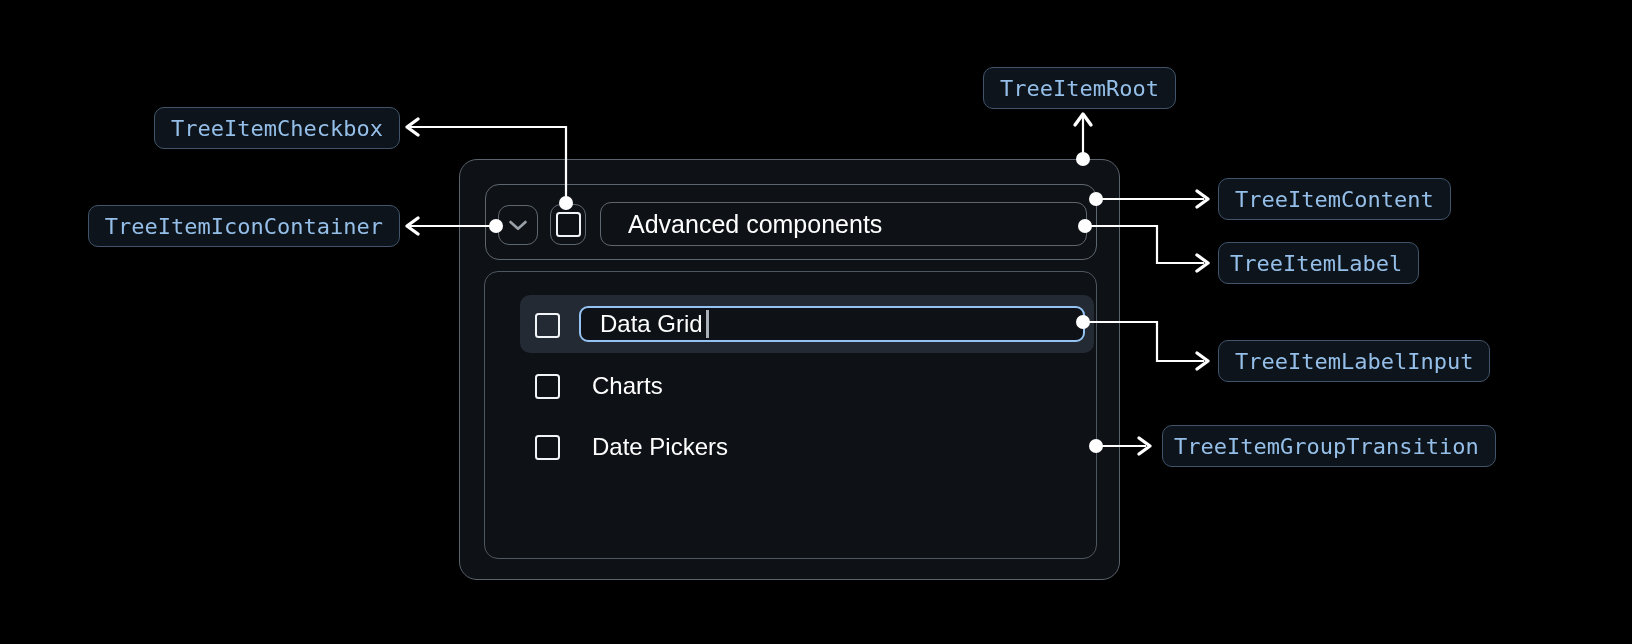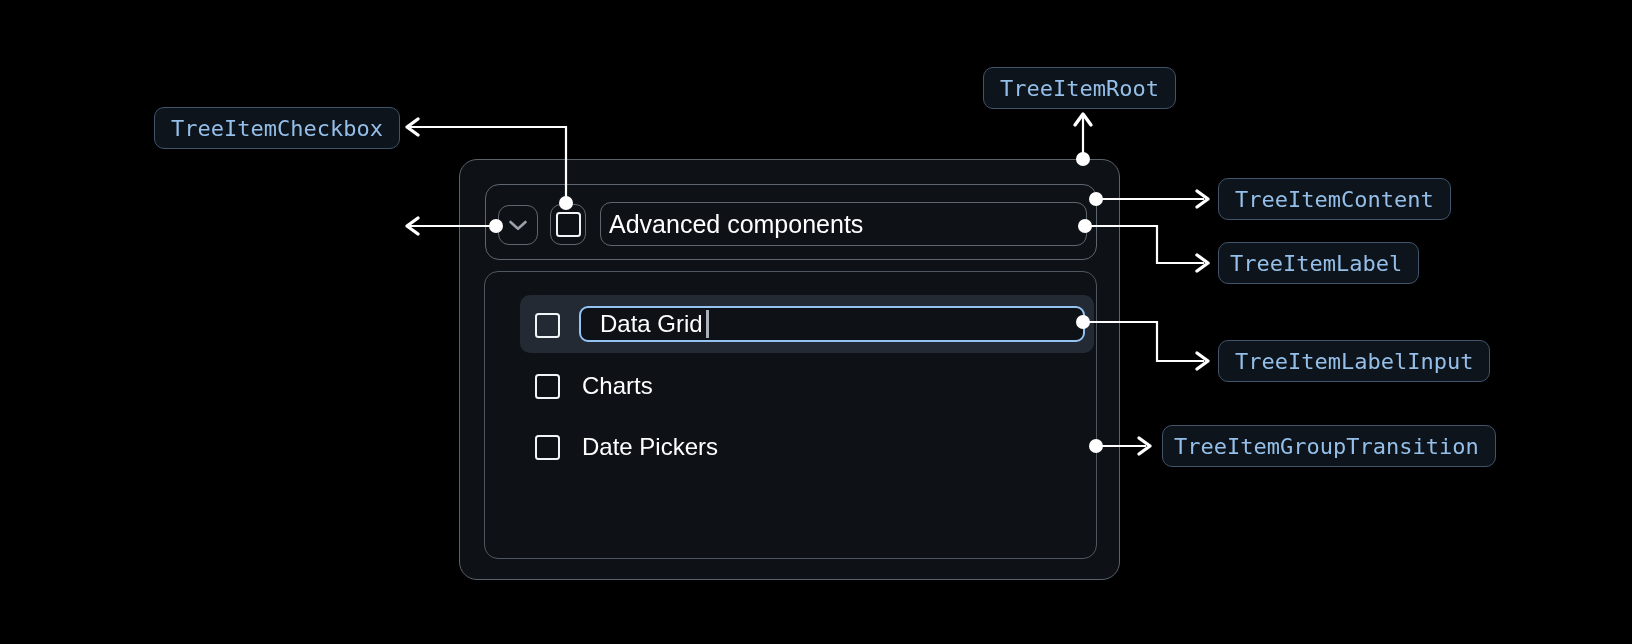--- a/index.html
+++ b/index.html
@@ -11,31 +11,31 @@
          background:#0e1217;border:1.5px solid #5a626c;border-radius:18px;}
   .content{position:absolute;left:25px;top:24px;width:612px;height:76px;box-sizing:border-box;
            border:1.5px solid #5e666f;border-radius:14px;}
   .icon-btn{position:absolute;left:12px;top:20px;width:40px;height:40px;box-sizing:border-box;
             border:1.5px solid #5e666f;border-radius:11px;display:flex;align-items:center;justify-content:center;cursor:pointer;}
   .cb-wrap{position:absolute;left:64px;top:19px;width:36px;height:41px;box-sizing:border-box;
            border:1.5px solid #5e666f;border-radius:11px;display:flex;align-items:center;justify-content:center;cursor:pointer;}
   .cb{width:21px;height:21px;box-sizing:content-box;border:2.5px solid #f2f5f8;border-radius:3.5px;background:transparent;}
   .label-box{position:absolute;left:114px;top:17px;width:487px;height:44px;box-sizing:border-box;
              border:1.5px solid #5e666f;border-radius:11px;display:flex;align-items:center;
-             padding-left:8px;font-size:25px;color:#fff;}
+             padding-left:27px;font-size:25px;color:#fff;}
   .group{position:absolute;left:24px;top:111px;width:613px;height:288px;box-sizing:border-box;
          border:1.5px solid #4e565f;border-radius:14px;}
   .row-editing{position:absolute;left:35px;top:23px;width:574px;height:58px;
                background:#232a34;border-radius:10px;}
   .row-editing .cb{position:absolute;left:15px;top:18px;}
   .edit-input{position:absolute;left:59px;top:11px;width:506px;height:36px;box-sizing:border-box;
               border:2px solid #94c2f2;border-radius:9px;background:#0e1217;
               display:flex;align-items:center;padding-left:19px;font-size:24px;color:#fff;cursor:text;}
   .caret{display:inline-block;width:3px;height:28px;background:#a9b0b8;margin-left:3px;}
-  .row{position:absolute;left:50px;height:28px;display:flex;align-items:center;gap:22px;cursor:pointer;}
+  .row{position:absolute;left:50px;height:28px;display:flex;align-items:center;gap:32px;cursor:pointer;}
   .row .row-label{font-size:24px;color:#fff;}
   .row.r0{top:100px}.row.r1{top:161px}.row.r2{top:222px}
 
   
   .chip{position:absolute;height:42px;box-sizing:border-box;display:flex;align-items:center;
         padding:0 16px;background:#0d141c;border:1.5px solid #41546a;border-radius:10px;
         font-family:"DejaVu Sans Mono",monospace;font-size:22px;color:#95bfe8;white-space:nowrap;}
   .chip-root{left:983px;top:67px;}
   .chip-checkbox{right:1232px;top:107px;}
   .chip-icon{right:1232px;top:205px;}
@@ -88,20 +88,21 @@
       <div class="row r1">
         <div class="cb"></div>
         <span class="row-label">Date Pickers</span>
       </div>
 
     </div>
   </div>
 
   <div class="chip chip-root">TreeItemRoot</div>
   <div class="chip chip-checkbox">TreeItemCheckbox</div>
+  <div class="chip chip-icon">TreeItemIconContainer</div>
   <div class="chip chip-content">TreeItemContent</div>
   <div class="chip chip-label">TreeItemLabel</div>
   <div class="chip chip-input">TreeItemLabelInput</div>
   <div class="chip chip-group">TreeItemGroupTransition</div>
 
   <svg class="overlay" viewBox="0 0 1632 644">
     <g>
       <path class="ln" d="M566,203 V127 H410"></path>
       <path class="ah" d="M418,119 L407,127 L418,135"></path>
       <circle class="dot" cx="566" cy="203" r="7"></circle>

